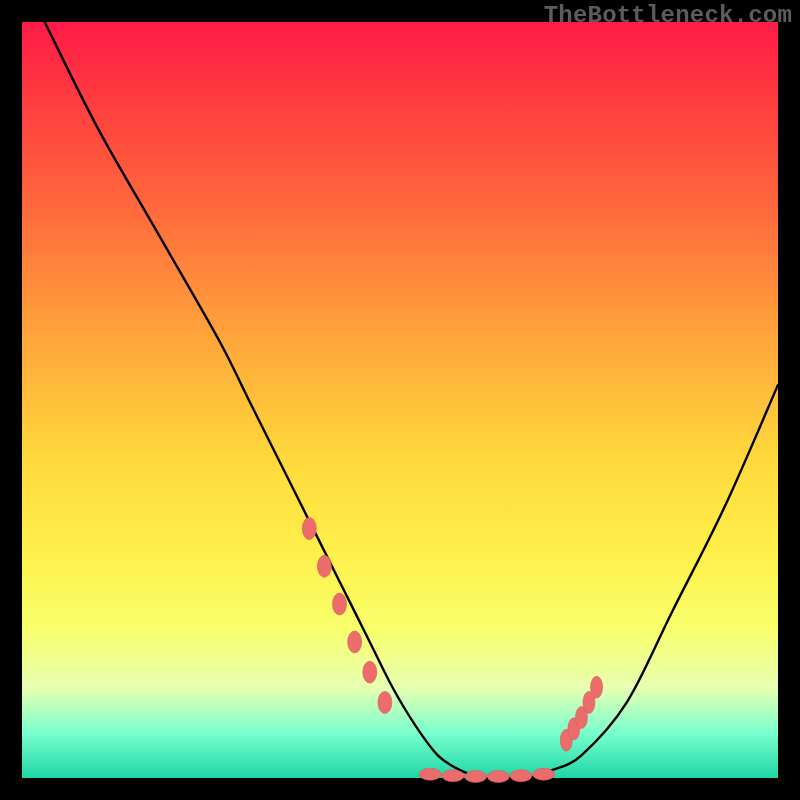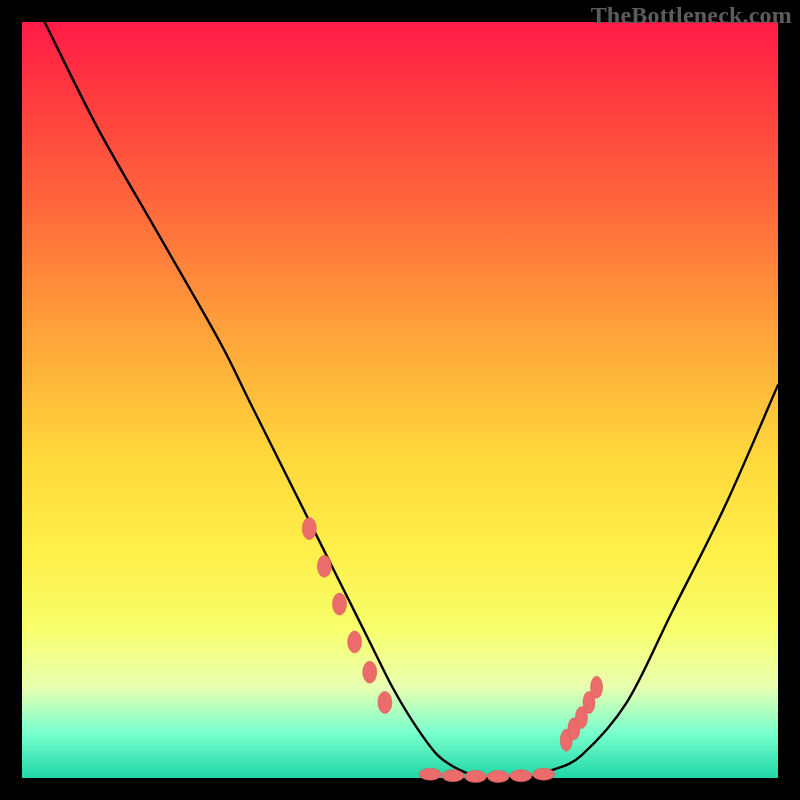--- a/index.html
+++ b/index.html
@@ -33,21 +33,21 @@
       #ffef4a 70%,
       #f8ff6a 80%,
       #e8ffb0 88%,
       #7affce 94%,
       #1fd6a6 100%);
   }
   .watermark {
     position: absolute;
     top: 2px;
     right: 8px;
-    font-family: Liberation Serif, serif;
+    font-family: Liberation Mono, monospace;
     font-size: 24px;
     font-weight: 600;
     color: #5c5c5c;
     letter-spacing: 0.2px;
     user-select: none;
     z-index: 10;
   }
   svg.curve {
     position: absolute;
     left: 0;

